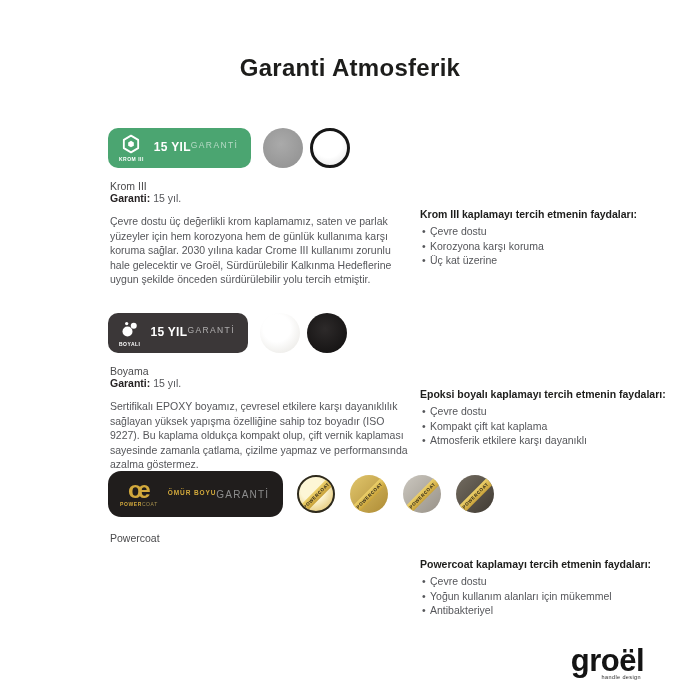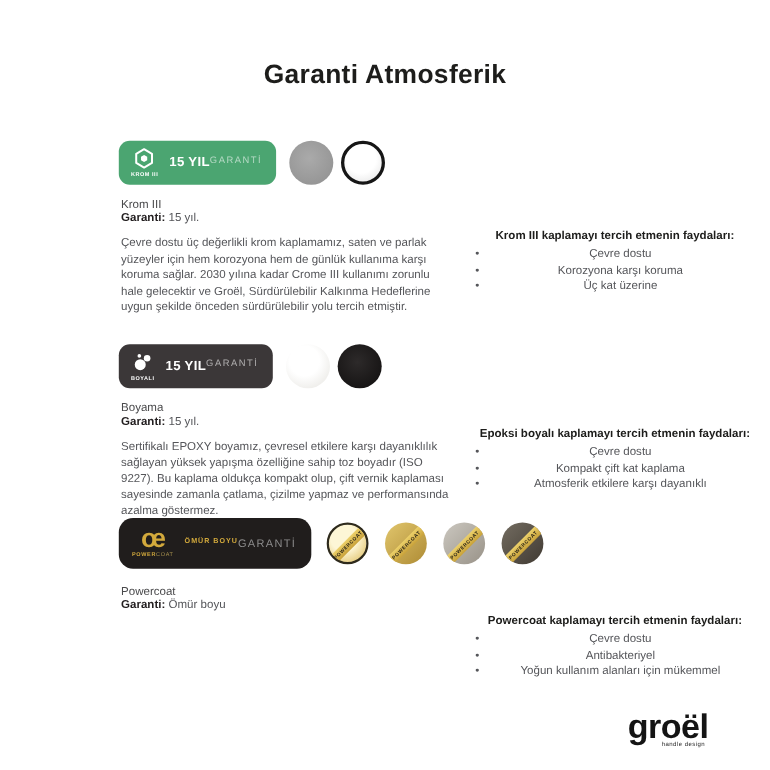--- a/index.html
+++ b/index.html
@@ -46,21 +46,21 @@
   .pc-bronze{background:linear-gradient(135deg,#6e675c 10%,#453f37 90%);}
   .ribbon{position:absolute;left:-25%;top:42%;width:150%;transform:rotate(-45deg);background:linear-gradient(#ecd06a,#c9a23a);color:#2a2416;font-size:4.5px;font-weight:bold;text-align:center;letter-spacing:0.6px;padding:2px 0;white-space:nowrap;}
 
   .left-col{width:302px;padding-left:2px;box-sizing:border-box;}
   .m-top-s{margin-top:12px;} .m-top-l{margin-top:15px;}
   .product-name{font-size:10.5px;color:#4a4a4c;line-height:12px;}
   .warranty-line{font-size:10.5px;color:#55565a;line-height:12px;}
   .warranty-label{font-weight:bold;color:#231f20;}
   .description{font-size:10.5px;color:#55565a;line-height:14.5px;margin-top:10px;}
 
-  .right-col{position:absolute;left:322px;width:258px;text-align:center;}
+  .right-col{position:absolute;left:312px;width:258px;}
   .rc-0{top:80px;} .rc-1{top:75px;} .rc-2{top:87px;}
   .benefits-title{font-size:10.5px;font-weight:bold;color:#1d1d1b;line-height:13px;margin:0 0 3px 0;}
   .benefits-list{list-style:none;margin:0;padding:0;}
   .benefits-list li{font-size:10.5px;color:#55565a;line-height:14.5px;padding-left:10px;position:relative;}
   .benefits-list li::before{content:"\2022";position:absolute;left:2px;color:#55565a;}
 
   .brand-logo{position:absolute;right:56px;top:645px;text-align:right;}
   .brand-name{font-size:31px;font-weight:bold;letter-spacing:-0.5px;color:#141414;line-height:32px;}
   .brand-tagline{font-size:5.5px;color:#2a2a2a;letter-spacing:0.4px;margin-top:-3px;padding-right:3px;}
 </style>
@@ -166,28 +166,27 @@
       <div class="pc-swatch pc-silver">
           <div class="ribbon">POWERCOAT</div>
         </div>
       <div class="pc-swatch pc-bronze">
           <div class="ribbon">POWERCOAT</div>
         </div>
     </div>
   </div>
   <div class="left-col m-top-l">
     <div class="product-name">Powercoat</div>
-    <div class="warranty-line"><span class="warranty-label">Garanti:</span> <span>Ömür boyu</span></div>
   </div>
   <div class="right-col rc-2">
     <p class="benefits-title">Powercoat kaplamayı tercih etmenin faydaları:</p>
     <ul class="benefits-list">
       <li>Çevre dostu</li>
+      <li>Yoğun kullanım alanları için mükemmel</li>
       <li>Antibakteriyel</li>
-      <li>Yoğun kullanım alanları için mükemmel</li>
     </ul>
   </div>
 </div>
 
 <div class="brand-logo">
   <div class="brand-name">groël</div>
   <div class="brand-tagline">handle design</div>
 </div>
 
 </body></html>

